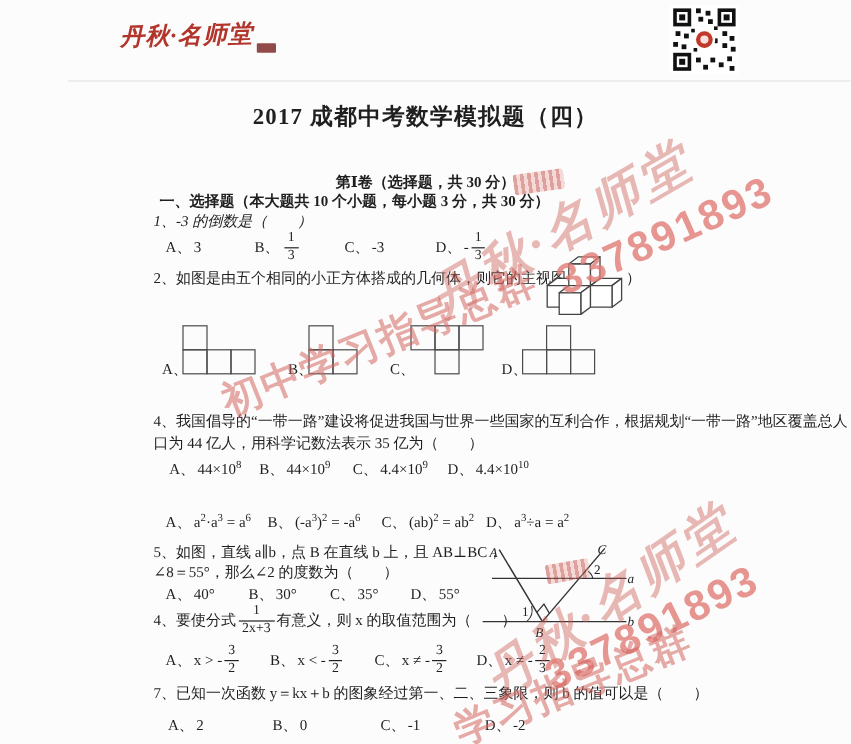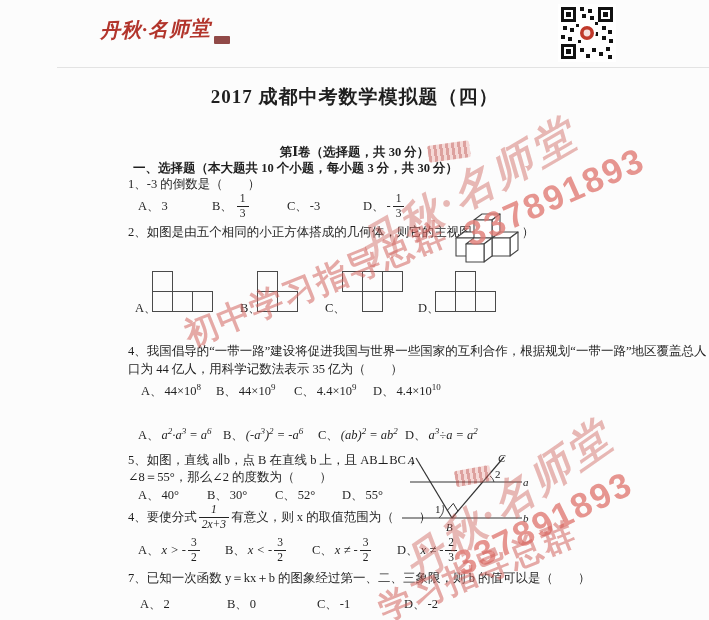--- a/index.html
+++ b/index.html
@@ -10,21 +10,21 @@
   .logo{font-weight:bold;font-style:italic;letter-spacing:1px;transform:rotate(-1.5deg);}
   .logo-sub{background:#7e2a28;opacity:.85;border-radius:1px;}
   .divider{background:#e3e3e3;}
   .title{font-size:19px;font-weight:bold;letter-spacing:1px;}
   .volume{font-size:13.5px;font-weight:bold;}
   .part{font-size:12.5px;font-weight:bold;}
   .section{font-size:12.5px;font-weight:bold;}
   .stem{font-size:12.5px;white-space:nowrap;}
   .opt{position:absolute;display:inline-flex;align-items:center;font-size:12.5px;white-space:nowrap;}
   .opt .lab{margin-right:2px;}
-  .mi{font-style:italic;}
+  .mi{}
   sup{font-size:9px;line-height:0;vertical-align:super;}
   .frac{display:inline-flex;flex-direction:column;font-size:11.5px;line-height:1.15;margin:0 2px;}
   .fnum{display:block;border-bottom:1px solid #222;padding:0 3px;text-align:center;}
   .fden{display:block;text-align:center;padding:0 3px;}
   .gridfig{position:absolute;}
   .gcell{position:absolute;width:21px;height:21px;border:1px solid #4a4a4a;box-sizing:border-box;background:transparent;}
   .lab-fig{position:absolute;font-size:12.5px;}
   .wm{position:absolute;z-index:6;pointer-events:none;white-space:nowrap;transform-origin:left top;font-weight:bold;}
   .wm-brand{font-size:42px;color:rgba(203,88,82,0.42);font-style:italic;letter-spacing:4px;}
   .wm-phone{font-size:35px;color:rgba(224,122,116,0.80);letter-spacing:2px;font-family:"Liberation Sans","DejaVu Sans",sans-serif;}
@@ -86,21 +86,21 @@
     <circle cx="29" cy="29" r="8" fill="#c0392b" stroke="#ffffff" stroke-width="2"></circle>
     <circle cx="29" cy="29" r="3.4" fill="#ffffff" opacity=".85"></circle>
   </svg>
 
   <div class="abs divider" style="left:57px;top:67px;width:652px;height:1px;"></div>
 
   <div class="abs center title" style="top:84px;">2017 成都中考数学模拟题（四）</div>
   <div class="abs center part" style="top:144px;">第Ⅰ卷（选择题，共 30 分）</div>
   <div class="abs section" style="left:133px;top:160px;">一、选择题（本大题共 10 个小题，每小题 3 分，共 30 分）</div>
 
-  <div class="abs stem" style="left:128px;top:176px;">1、-3 的倒数是（　　）</div>
+  <div class="abs stem" style="left:128px;top:176px;font-style:italic;">1、-3 的倒数是（　　）</div>
   <span class="opt" style="left:138px;top:190px;height:32px;">
     <span class="lab">A、</span>
     <span>3</span>
   </span>
   <span class="opt" style="left:212px;top:190px;height:32px;">
     <span class="lab">B、</span>
     <span class="frac">
         <span class="fnum">1</span>
         <span class="fden">3</span>
       </span>
@@ -206,21 +206,21 @@
   <span class="opt" style="left:138px;top:485px;height:20px;">
     <span class="lab">A、</span>
     <span>40°</span>
   </span>
   <span class="opt" style="left:207px;top:485px;height:20px;">
     <span class="lab">B、</span>
     <span>30°</span>
   </span>
   <span class="opt" style="left:275px;top:485px;height:20px;">
     <span class="lab">C、</span>
-    <span>52°</span>
+    <span>35°</span>
   </span>
   <span class="opt" style="left:342px;top:485px;height:20px;">
     <span class="lab">D、</span>
     <span>55°</span>
   </span>
 
   <svg class="abs" style="left:402px;top:452px;" width="128" height="82" viewBox="0 0 128 82">
     <g stroke="#333333" stroke-width="1.2" fill="none">
       <line x1="8" y1="30" x2="120" y2="30"></line>
       <line x1="0" y1="66" x2="120" y2="66"></line>

